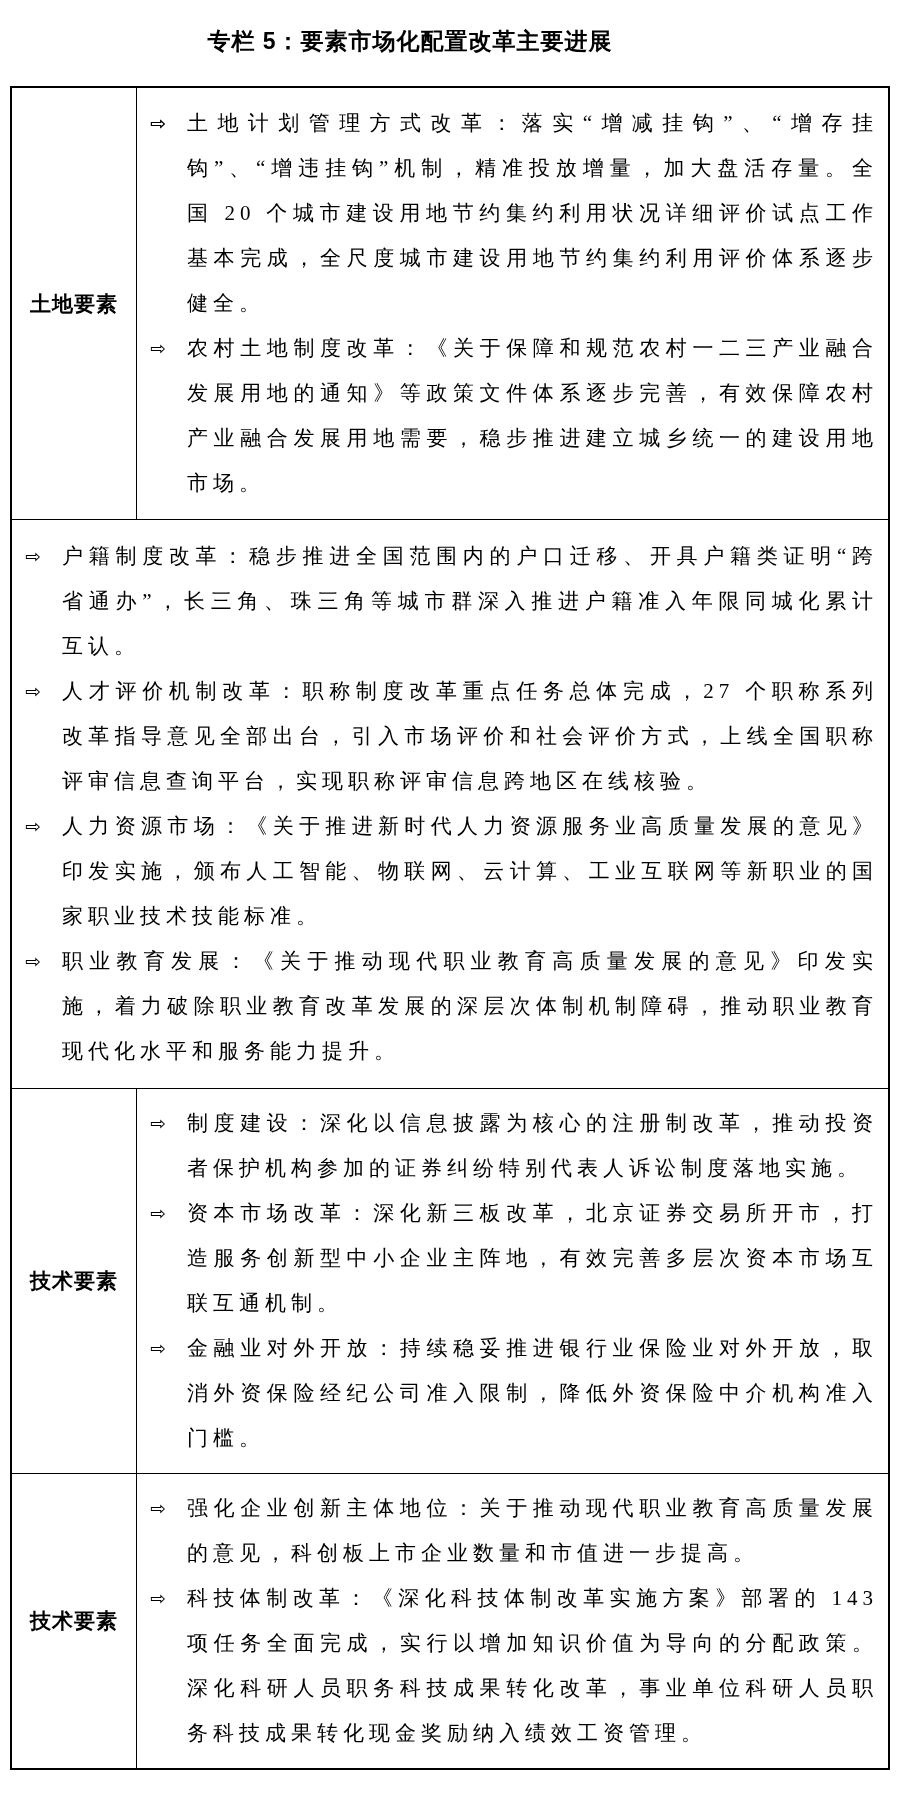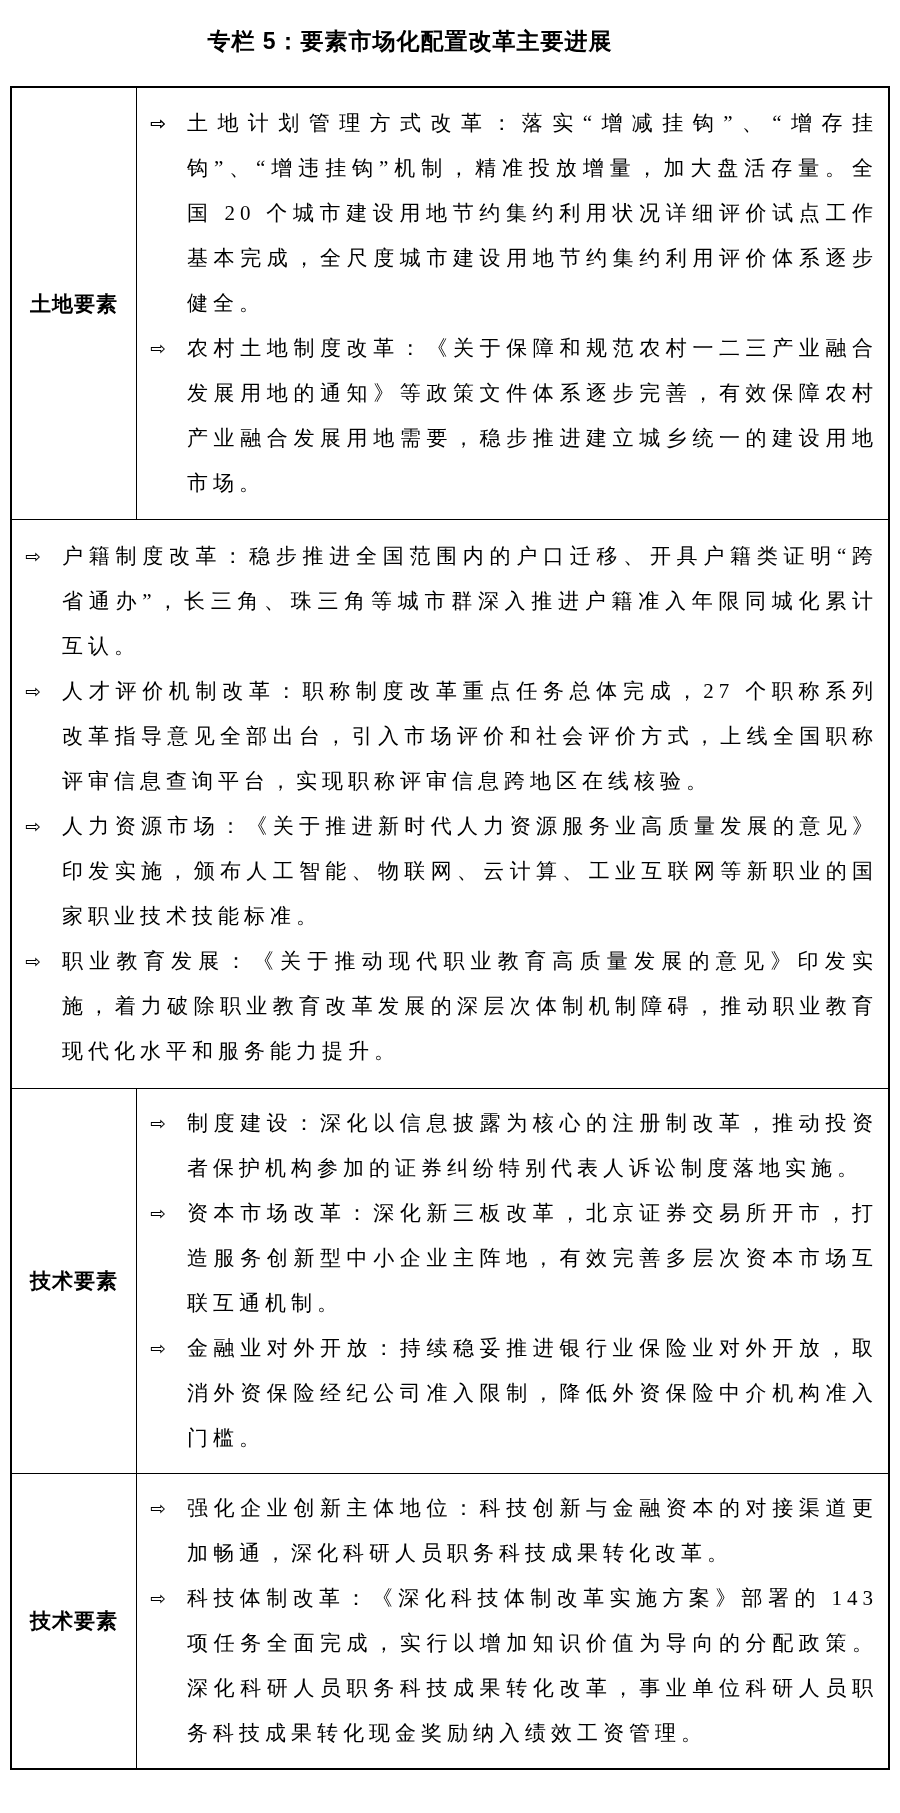--- a/index.html
+++ b/index.html
@@ -122,17 +122,17 @@
         <div class="bullet-item"><span class="bullet">⇨</span><span class="item-text">制度建设：深化以信息披露为核心的注册制改革，推动投资者保护机构参加的证券纠纷特别代表人诉讼制度落地实施。</span></div>
         <div class="bullet-item"><span class="bullet">⇨</span><span class="item-text">资本市场改革：深化新三板改革，北京证券交易所开市，打造服务创新型中小企业主阵地，有效完善多层次资本市场互联互通机制。</span></div>
         <div class="bullet-item"><span class="bullet">⇨</span><span class="item-text">金融业对外开放：持续稳妥推进银行业保险业对外开放，取消外资保险经纪公司准入限制，降低外资保险中介机构准入门槛。</span></div>
       </div>
     </div>
     <div class="trow">
       <div class="label-cell">
         <span class="row-label">技术要素</span>
       </div>
       <div class="content-cell">
-        <div class="bullet-item"><span class="bullet">⇨</span><span class="item-text">强化企业创新主体地位：科技创新与金融资本的对接渠道更加畅通，深化科研人员职务科技成果转化改革。</span></div>
+        <div class="bullet-item"><span class="bullet">⇨</span><span class="item-text">强化企业创新主体地位：关于推动现代职业教育高质量发展的意见，科创板上市企业数量和市值进一步提高。</span></div>
         <div class="bullet-item"><span class="bullet">⇨</span><span class="item-text">科技体制改革：《深化科技体制改革实施方案》部署的 143 项任务全面完成，实行以增加知识价值为导向的分配政策。深化科研人员职务科技成果转化改革，事业单位科研人员职务科技成果转化现金奖励纳入绩效工资管理。</span></div>
       </div>
     </div>
   </div>
 
 </body></html>

